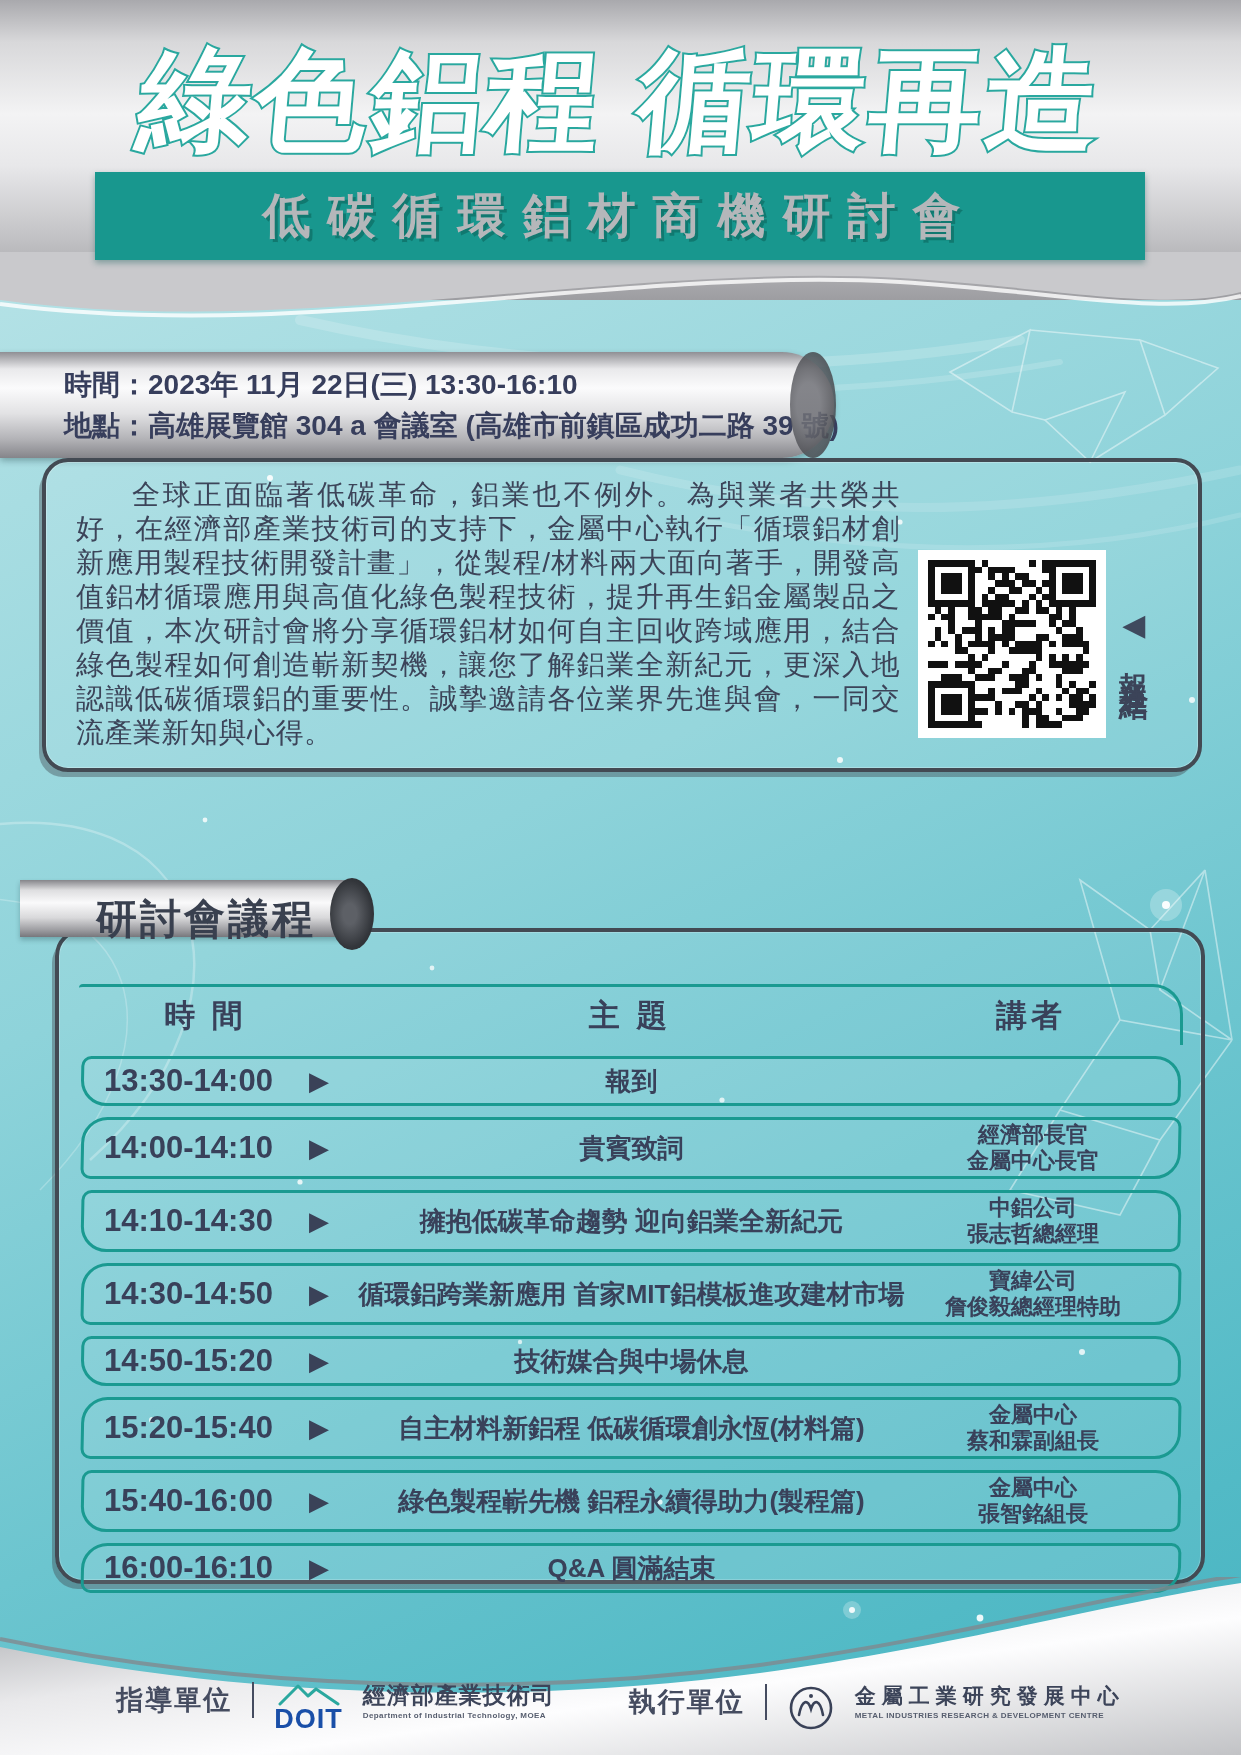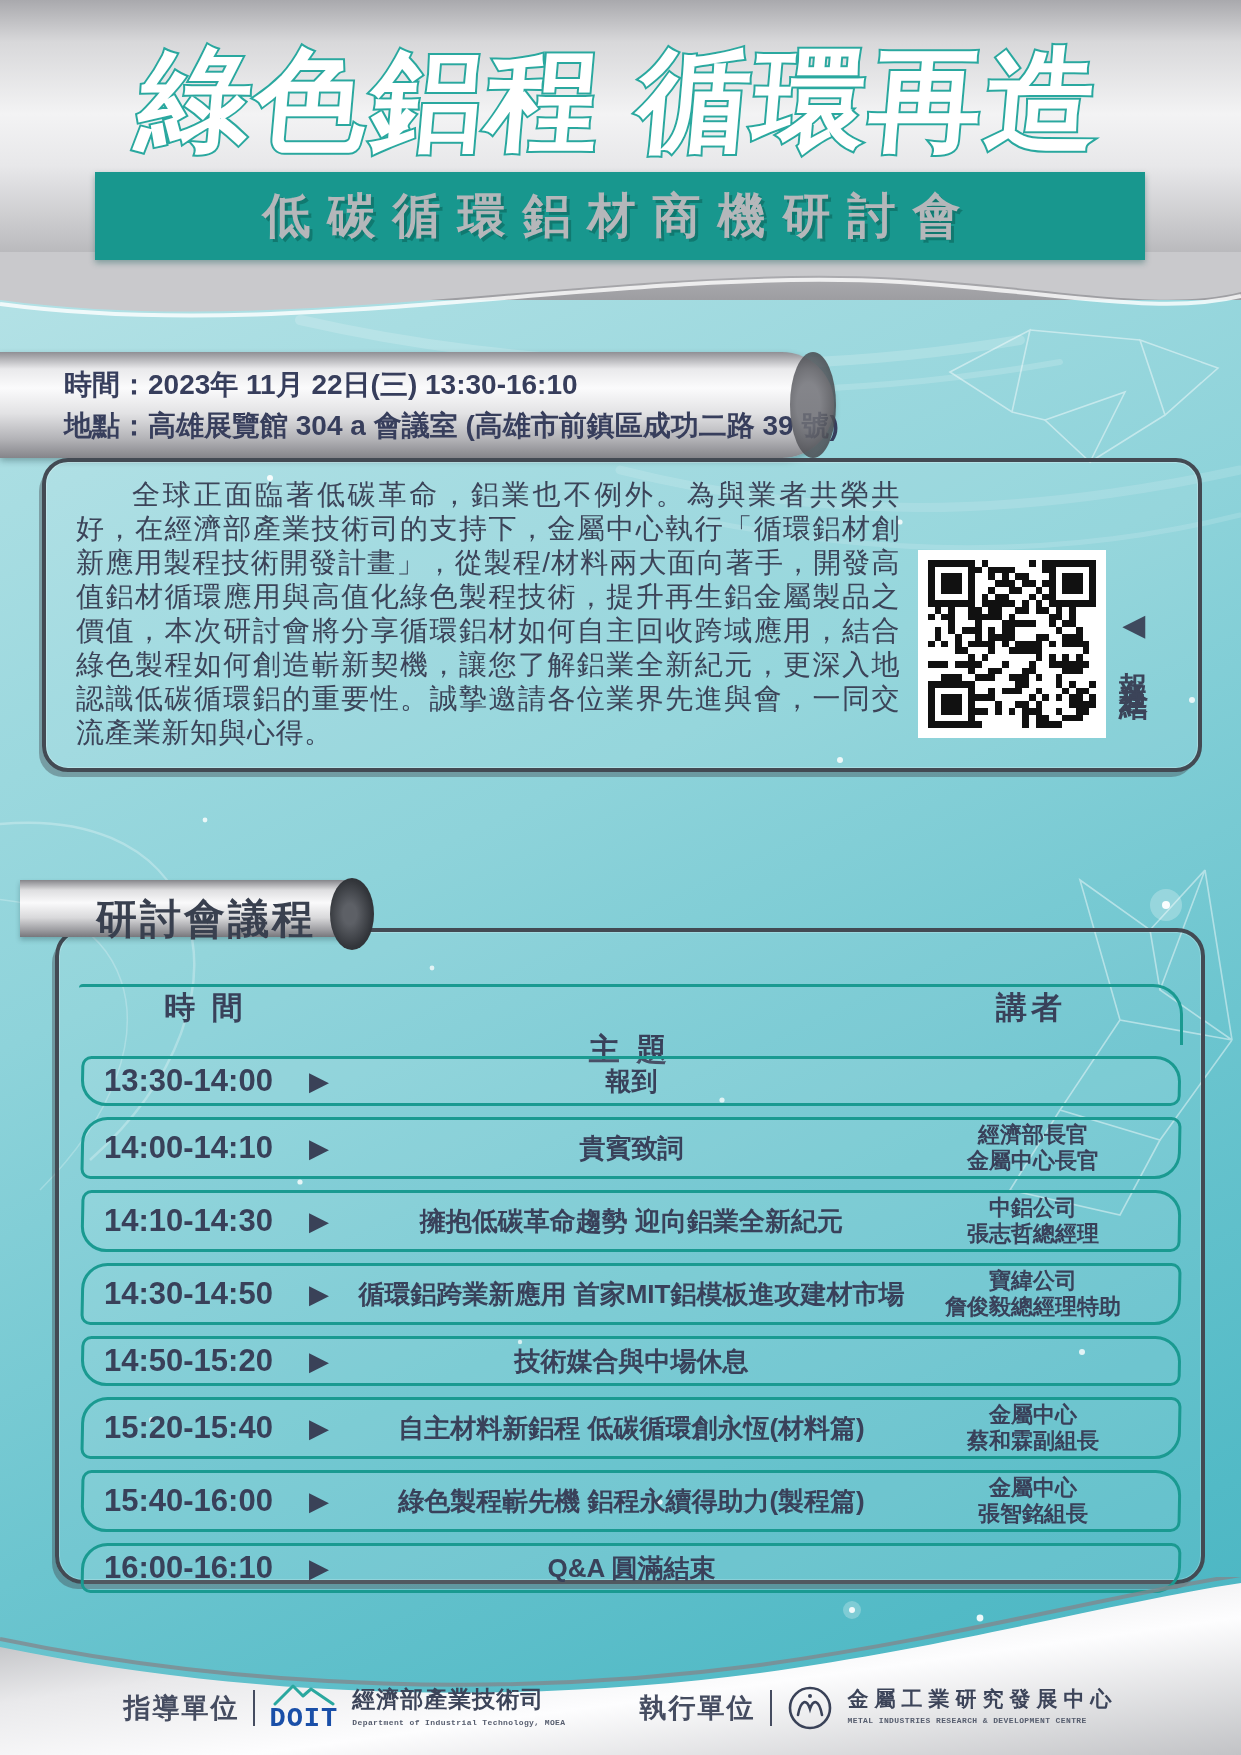--- a/index.html
+++ b/index.html
@@ -90,21 +90,21 @@
   .agenda-row:nth-child(odd){border-radius:10px 26px 10px 26px;}
   .agenda-row:nth-child(even){border-radius:26px 10px 26px 10px;}
   .agenda-row.tall{height:62px;}
   .cell-time{grid-column:2;font-size:31px;font-weight:800;color:#39415a;white-space:nowrap;transform:skewX(1.2deg);}
   .cell-arrow{grid-column:3;font-size:26px;color:#3a4258;transform:skewX(1.2deg);}
   .cell-topic{grid-column:4;font-size:26px;font-weight:800;color:#39415a;text-align:center;white-space:nowrap;transform:skewX(1.2deg);}
   .cell-speaker{grid-column:5;font-size:22px;font-weight:700;color:#39415a;text-align:center;line-height:26px;transform:skewX(1.2deg);}
   
   .footer-section{position:absolute;left:0;bottom:0;width:1241px;height:178px;pointer-events:none;}
   .footer-logos{position:absolute;left:0;bottom:22px;width:1241px;display:flex;justify-content:center;align-items:center;gap:74px;pointer-events:auto;}
-  .unit{display:flex;align-items:center;gap:14px;font-family:Liberation Mono, monospace;}
+  .unit{display:flex;gap:20px;}
   .unit-label{font-size:27px;font-weight:800;color:#454c60;letter-spacing:2px;}
   .unit-divider{width:2px;height:36px;background:#454c60;}
   .doit-logo{display:flex;flex-direction:column;align-items:center;line-height:1;}
   .doit-acronym{font-size:27px;font-weight:900;color:#1a4fa8;letter-spacing:1px;}
   .org-text{display:flex;flex-direction:column;line-height:1.15;}
   .org-zh{font-size:23px;font-weight:800;color:#3c4459;letter-spacing:1px;}
   .org-zh.spaced{letter-spacing:6px;font-size:21px;}
   .org-en{font-size:8px;font-weight:700;color:#565d6e;letter-spacing:.4px;margin-top:3px;}
   .deco{position:absolute;top:0;left:0;pointer-events:none;}
 </style>
@@ -404,22 +404,22 @@
       <p>全球正面臨著低碳革命，鋁業也不例外。為與業者共榮共好，在經濟部產業技術司的支持下，金屬中心執行「循環鋁材創新應用製程技術開發計畫」，從製程/材料兩大面向著手，開發高值鋁材循環應用與高值化綠色製程技術，提升再生鋁金屬製品之價值，本次研討會將分享循環鋁材如何自主回收跨域應用，結合綠色製程如何創造嶄新契機，讓您了解鋁業全新紀元，更深入地認識低碳循環鋁的重要性。誠摯邀請各位業界先進與會，一同交流產業新知與心得。</p>
     </div>
   </div>
 
   <div class="cylinder">
     <div class="cylinder-label">研討會議程</div>
   </div>
   <div class="agenda-panel">
     <div class="agenda-headline">
       <div class="hdr hdr-time">時 間</div>
+      <div class="hdr hdr-topic">主 題</div>
       <div class="hdr hdr-speaker">講者</div>
-      <div class="hdr hdr-topic">主 題</div>
     </div>
     <div class="agenda-rows">
 
       <div class="agenda-row">
         <div class="cell-time">13:30-14:00</div>
         <div class="cell-arrow">▶</div>
         <div class="cell-topic">報到</div>
         <div class="cell-speaker">
             <div></div>
             <div></div>

